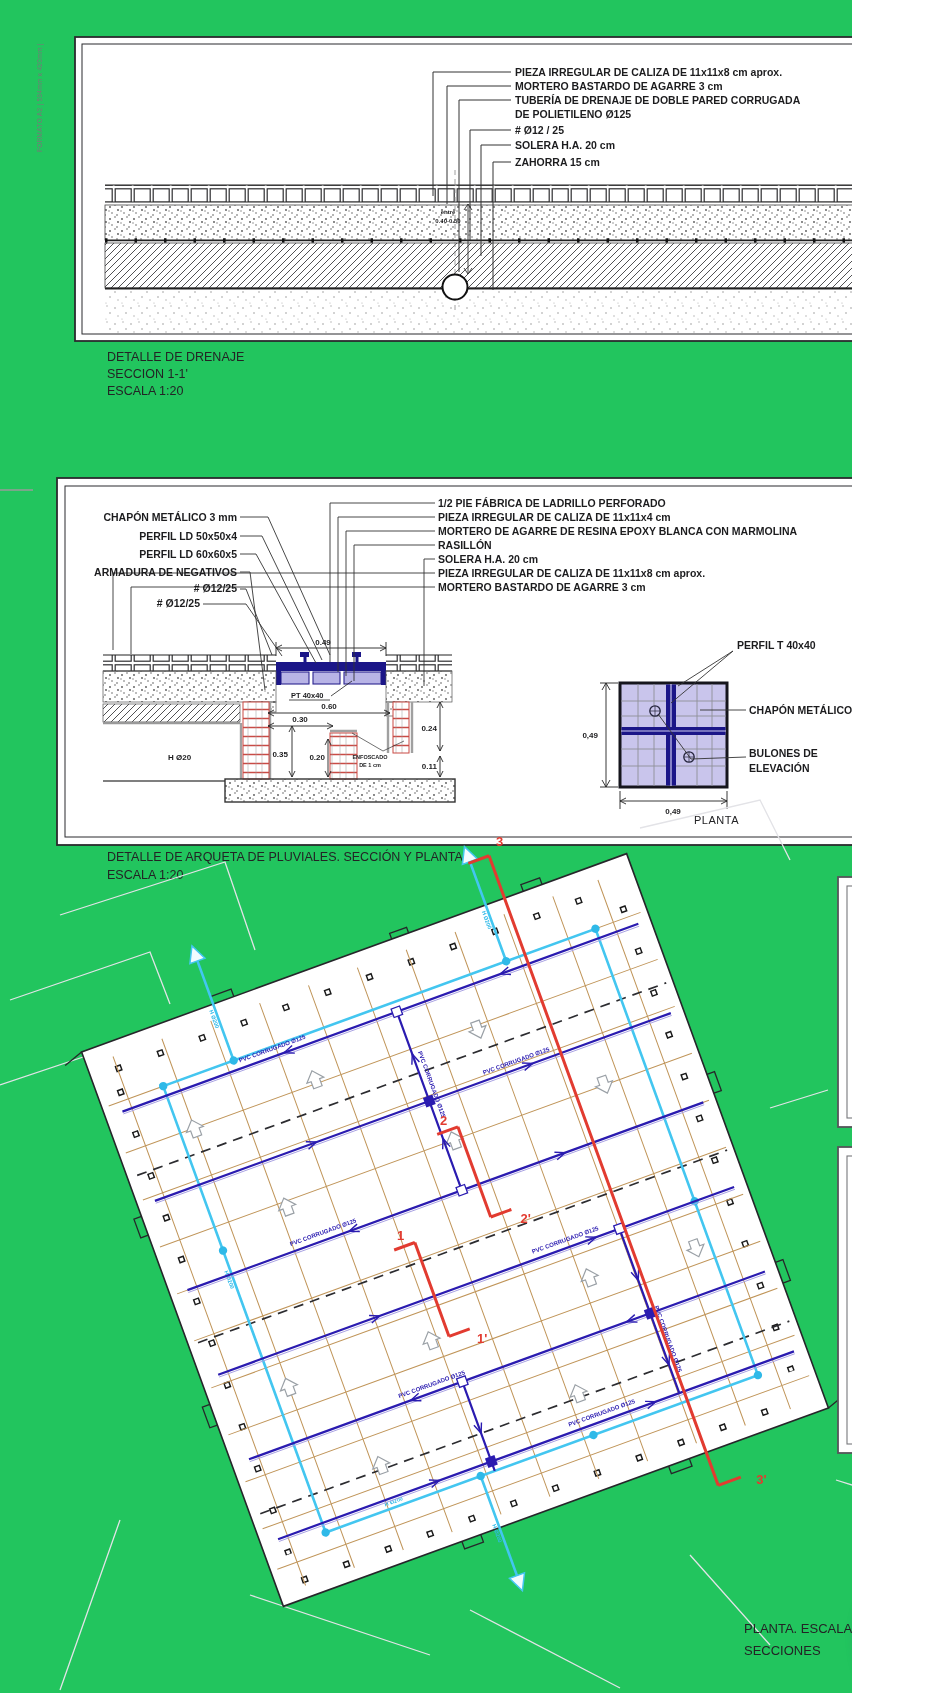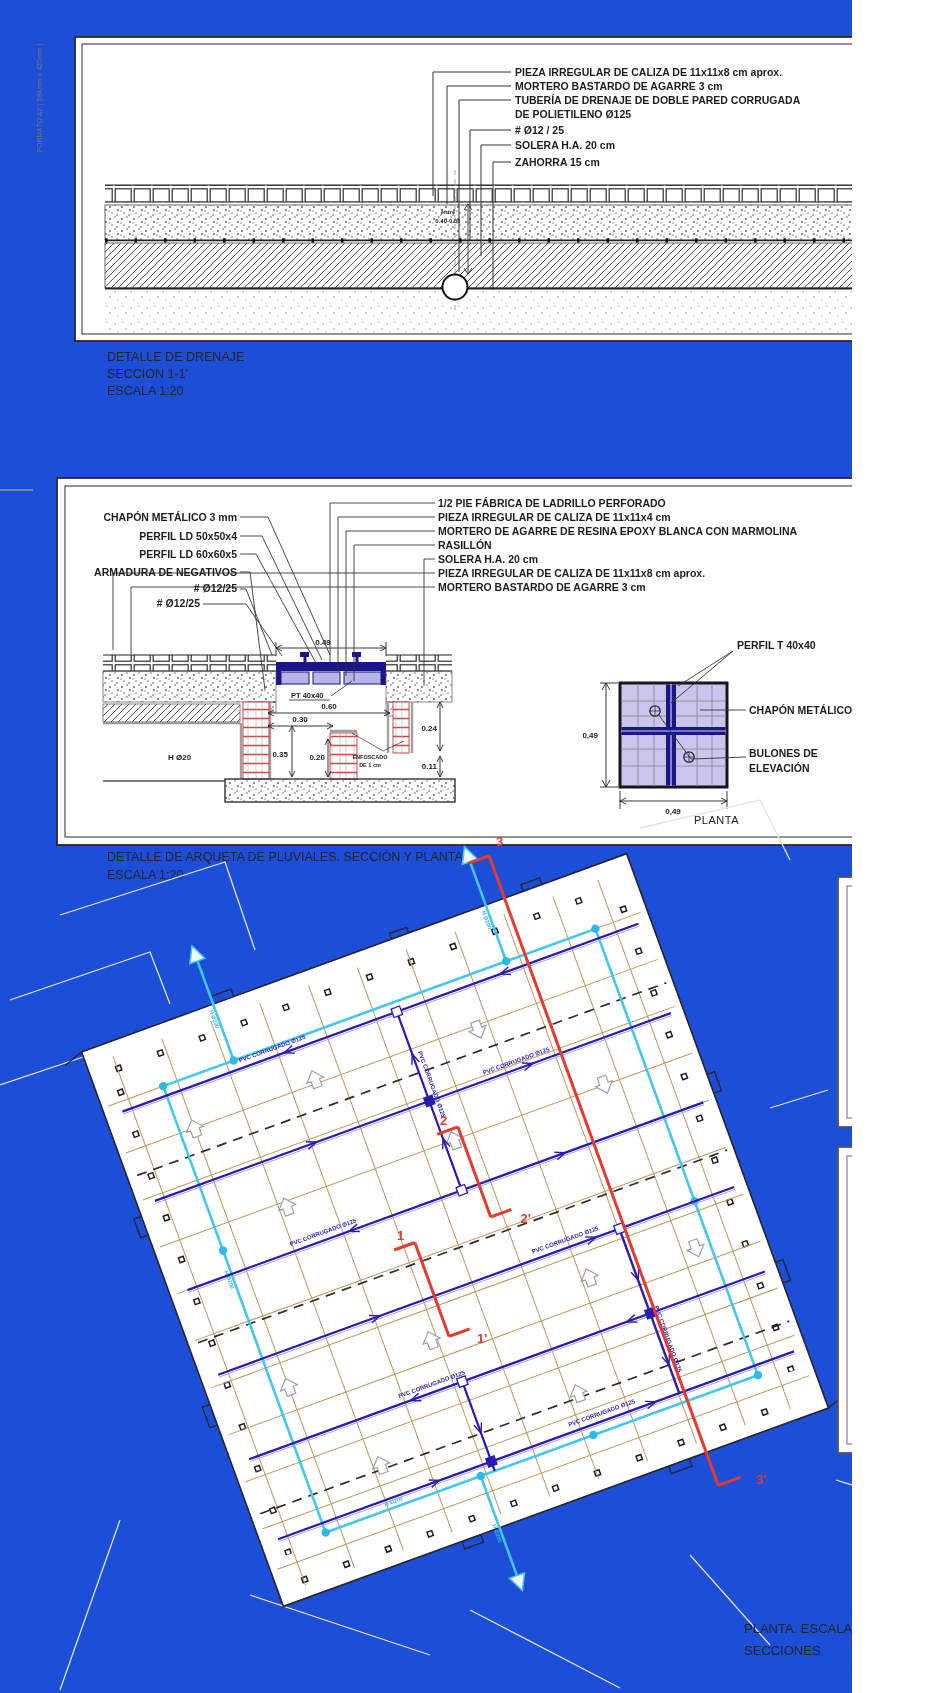--- a/index.html
+++ b/index.html
@@ -1,16 +1,16 @@
 <!DOCTYPE html>
 <html><head>
 <meta charset="utf-8">
 <style>
   html,body{margin:0;padding:0;background:#fff;}
-  #page{position:relative;width:852px;height:1693px;background:#1d4ed8;overflow:hidden;
+  #page{position:relative;width:852px;height:1693px;background:#22c55e;overflow:hidden;
         font-family:"Liberation Sans", sans-serif;}
   svg{position:absolute;left:0;top:0;}
   text{font-family:"Liberation Sans", sans-serif;fill:#1c1c1e;}
   .callout{font-size:10.5px;font-weight:600;}
   .dimtxt{font-size:8px;font-weight:600;}
   .smalltxt{font-size:6px;font-weight:600;}
   .titletxt{font-size:12.5px;font-weight:400;fill:#232325;}
   .redlbl{font-size:13px;font-weight:600;fill:#e23b30;}
   .pvclbl{font-size:6px;font-weight:600;fill:#2a1bb0;}
   .cyanlbl{font-size:5.5px;font-weight:600;fill:#2fb9e8;}

